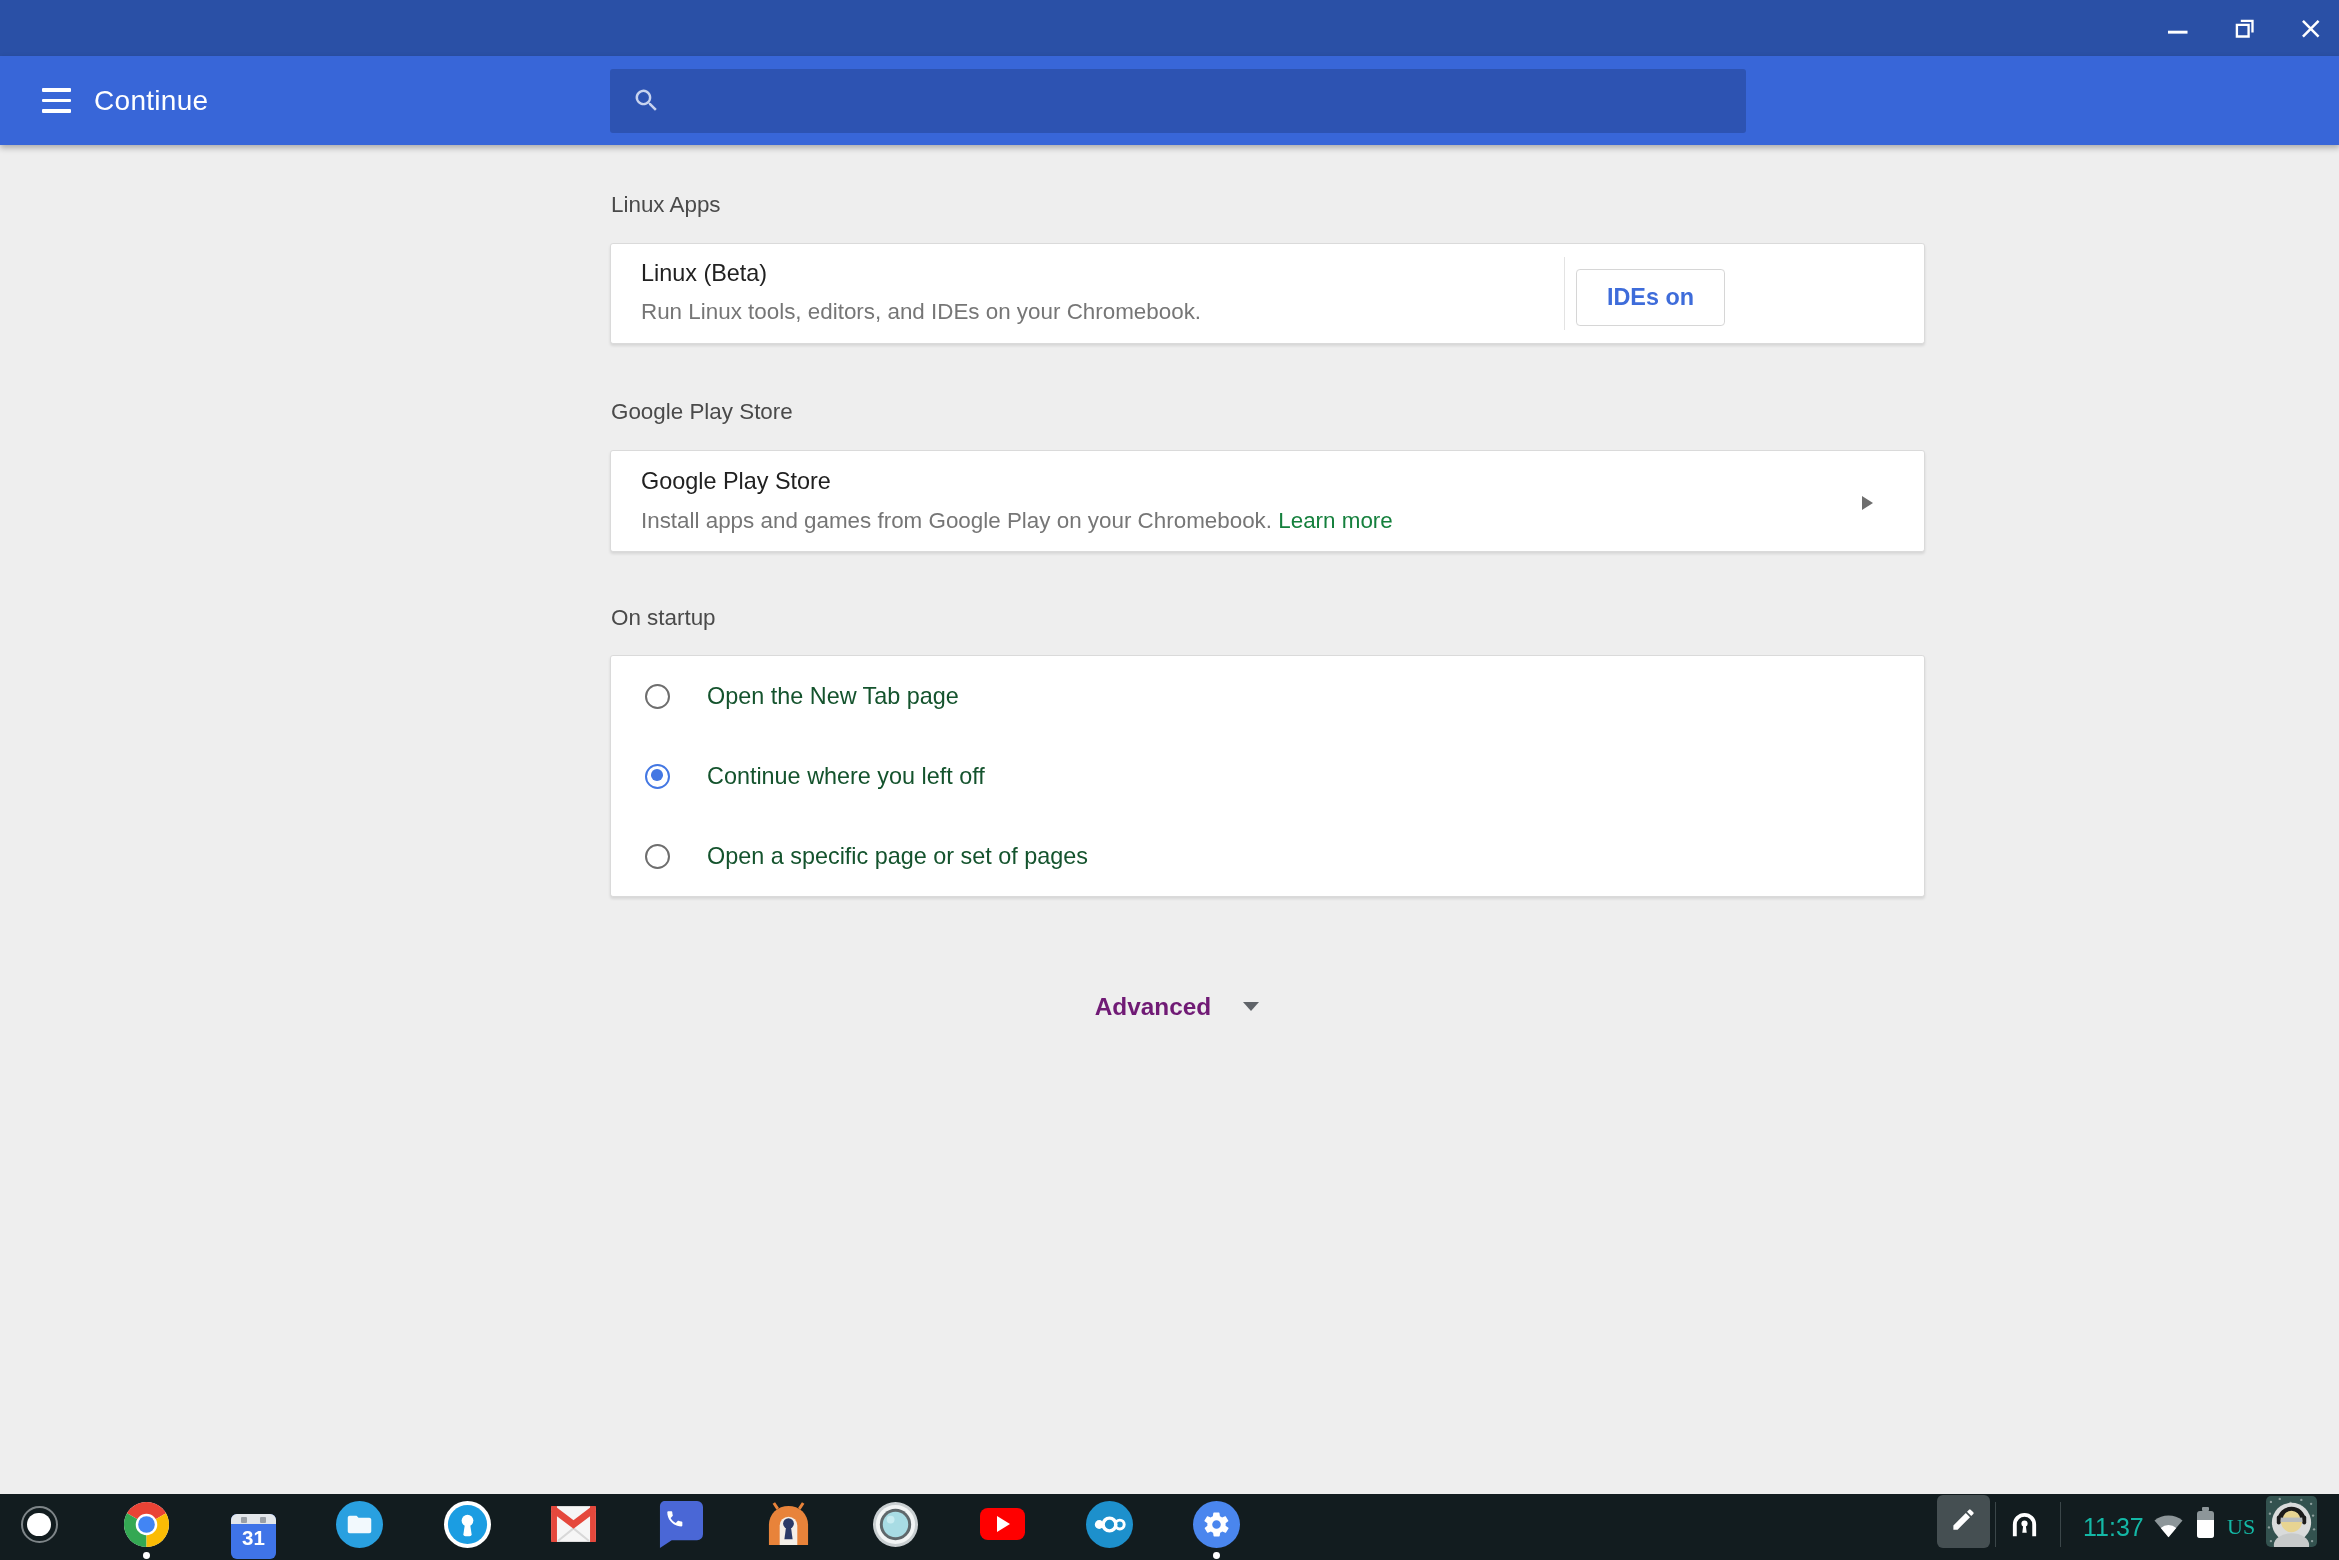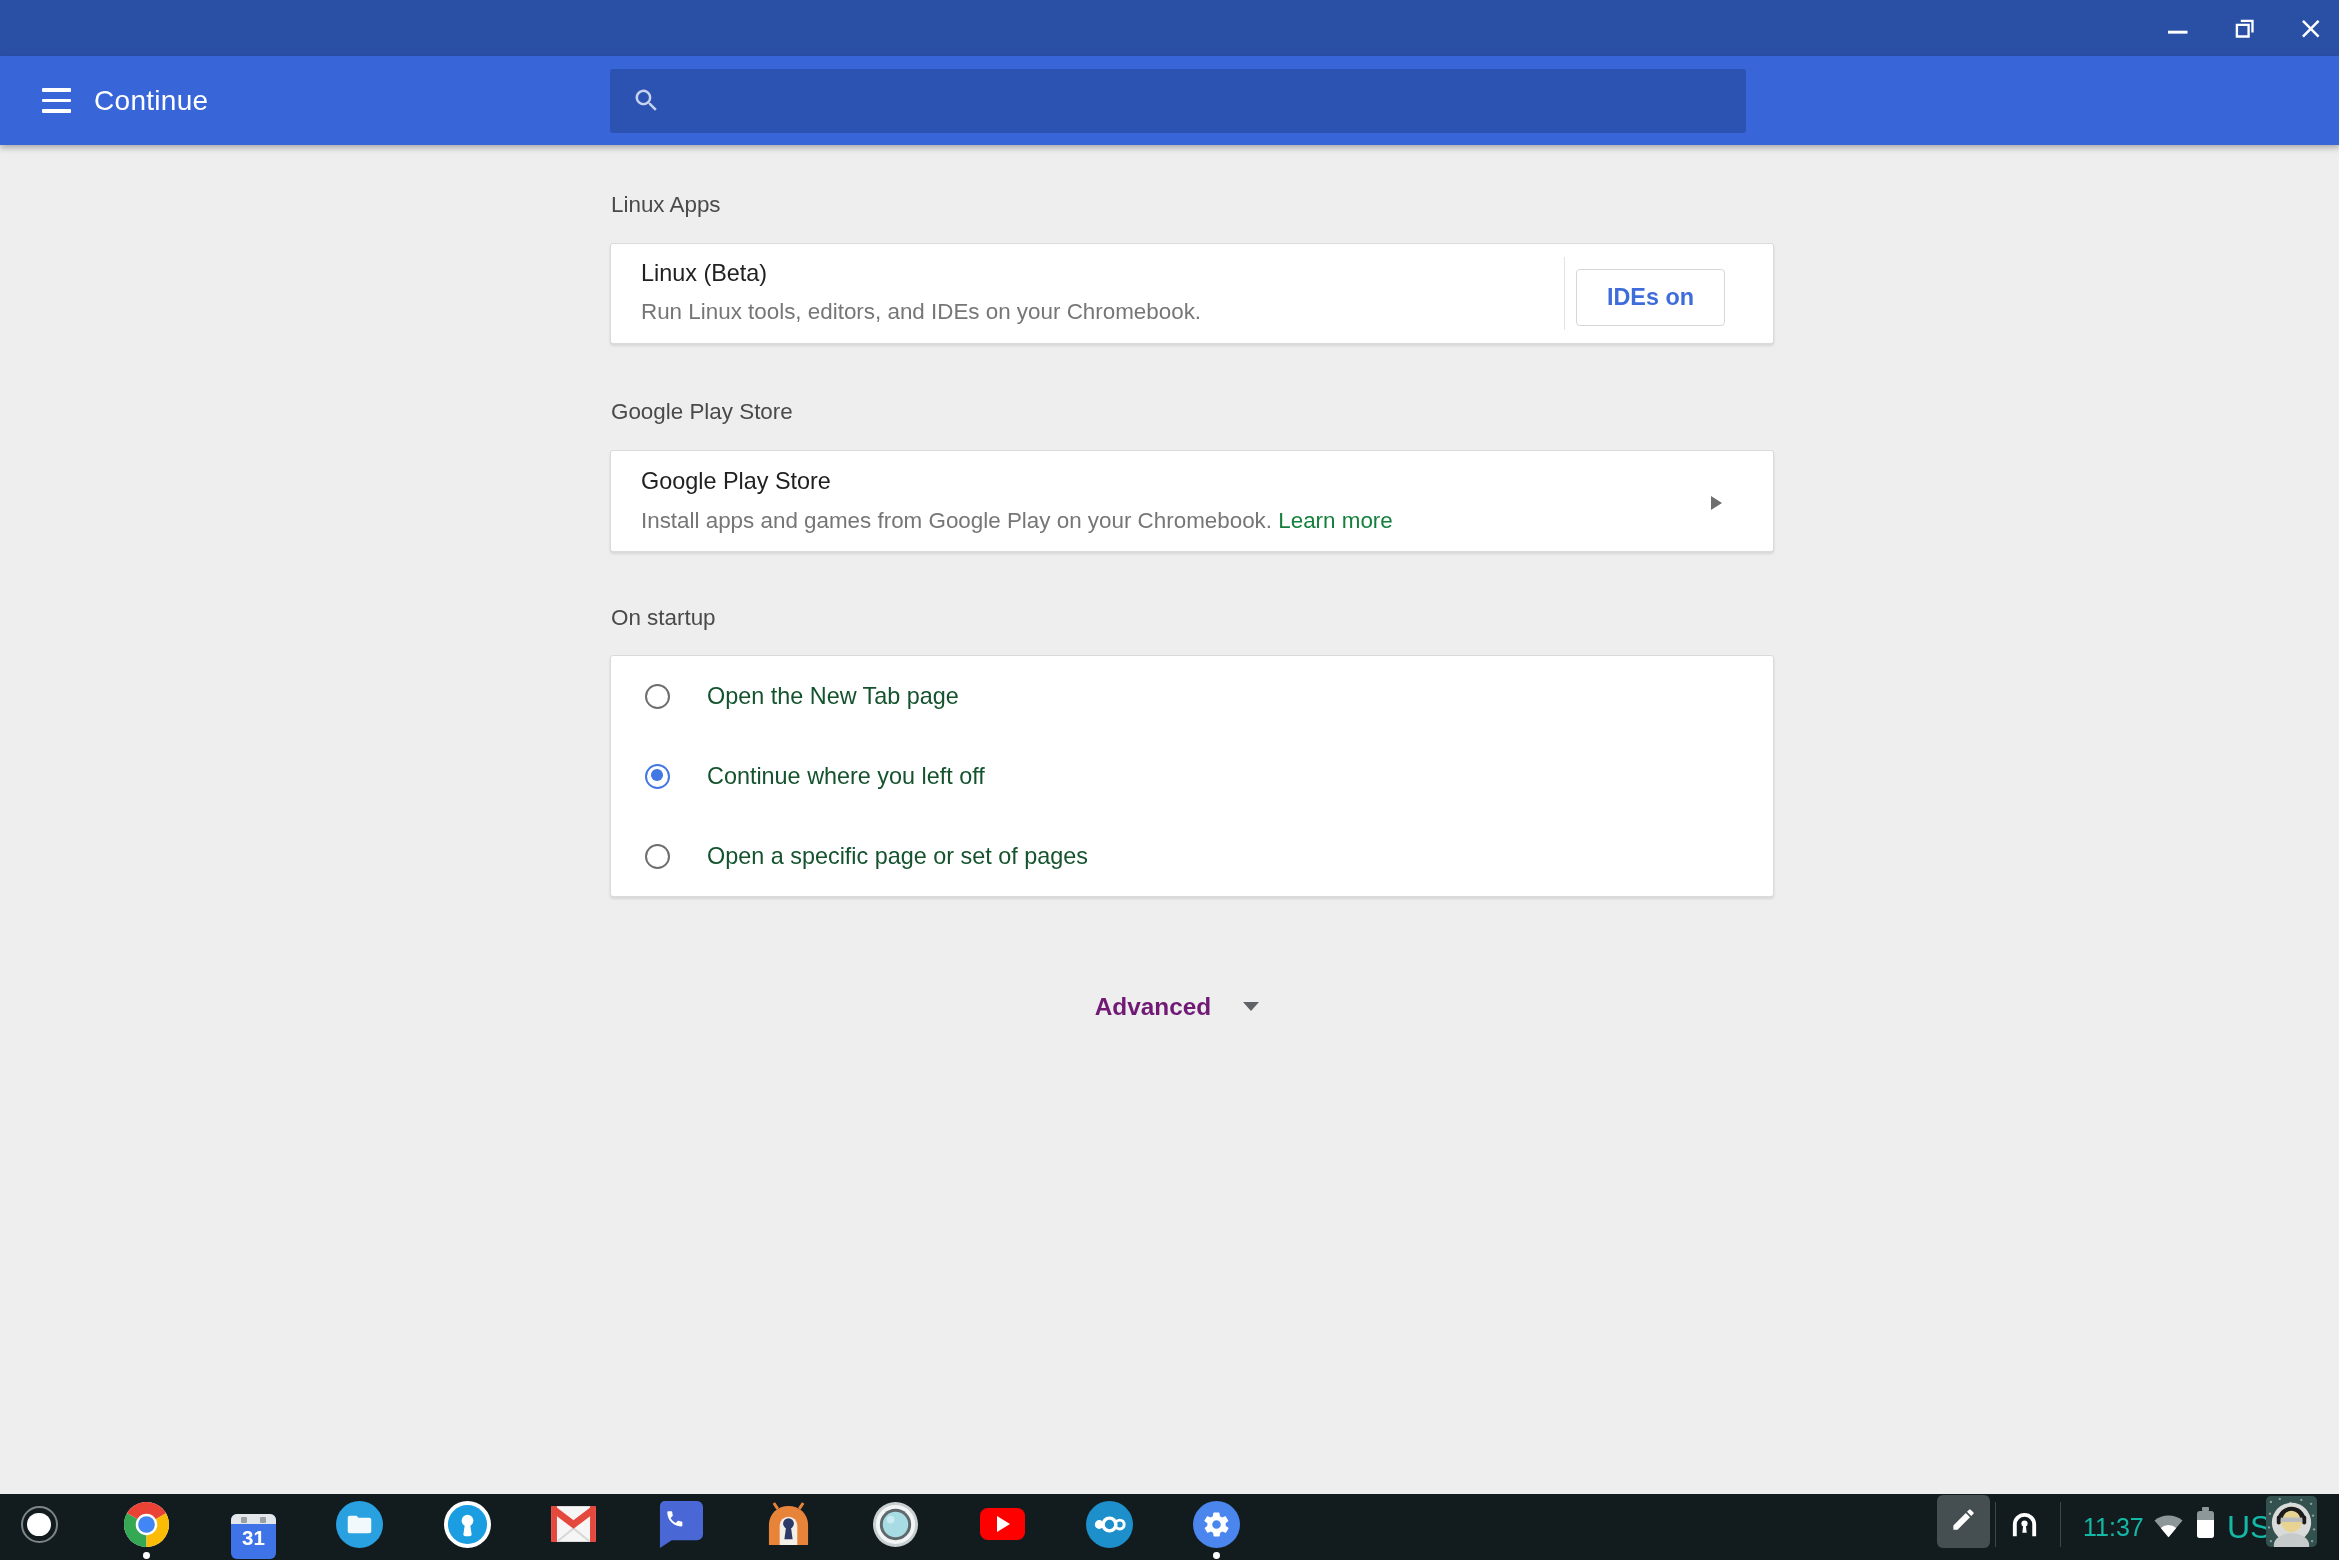--- a/index.html
+++ b/index.html
@@ -17,21 +17,21 @@
   .hamburger { position:absolute; left:42px; top:32px; width:33px; height:25px; display:flex; flex-direction:column; justify-content:space-between; cursor:pointer; }
   .hamburger span { display:block; width:29px; height:3.9px; background:#ffffff; border-radius:1px; }
   .app-title { position:absolute; left:94px; top:0; height:89px; display:flex; align-items:center; color:#ffffff; font-size:28px; letter-spacing:0.3px; }
   .searchbox { position:absolute; left:610px; top:12.7px; width:1136px; height:64px; background:#2d53b2; border-radius:2.9px; display:flex; align-items:center; }
   .searchbox .mag { margin-left:21.5px; width:29px; height:29px; flex:none; opacity:0.92; }
   .searchbox input { flex:1; margin-left:17.6px; margin-right:13.7px; background:transparent; border:none; outline:none; color:#ffffff; font-size:25px; font-family:inherit; }
   .searchbox input::placeholder { color:#c6d3f5; opacity:1; }
 
   
   .section-label { position:absolute; left:611px; width:1131px; font-size:22.4px; color:#4a4a4a; }
-  .card { position:absolute; left:610px; width:1164px; background:#ffffff; border:1px solid #dadada; border-radius:2.9px; box-shadow:0 2px 2.9px rgba(0,0,0,0.10); }
+  .card { position:absolute; left:610px; width:1315px; background:#ffffff; border:1px solid #dadada; border-radius:2.9px; box-shadow:0 2px 2.9px rgba(0,0,0,0.10); }
   .card-title { position:absolute; left:30px; font-size:23.4px; color:#212121; }
   .card-sub { position:absolute; left:30px; font-size:22.4px; color:#767676; }
   .v-divider { position:absolute; left:953px; top:12.7px; bottom:12.7px; width:1px; background:#e3e3e3; }
   .turn-on-btn { position:absolute; left:965px; top:25px; width:149px; height:57px; background:#ffffff; border:1px solid #d6d6d6; border-radius:3.9px; color:#3e6cda; font-size:23.4px; font-weight:600; font-family:inherit; cursor:pointer; }
   .link { color:#15803d; text-decoration:none; cursor:pointer; }
   .row-arrow { position:absolute; right:51px; top:45px; width:0; height:0; border-left:11.7px solid #6e6e6e; border-top:7.8px solid transparent; border-bottom:7.8px solid transparent; }
 
   .startup-card { display:flex; flex-direction:column; }
   .option-row { flex:1; display:flex; align-items:center; padding-left:34px; cursor:pointer; }
   .radio { width:25px; height:25px; border-radius:50%; border:2.9px solid #6e6e6e; flex:none; position:relative; }
@@ -307,21 +307,21 @@
           <path d="M15 24 L7 14.3 A12.5 12.5 0 0 1 23 14.3 Z" fill="#ffffff"></path>
         </svg>
       </span>
     </div>
 
     <span class="battery-nub"></span>
     <div class="battery">
         <span class="fill"></span>
       </div>
 
-    <div class="tray-text" style="left:2227px; font-size:32px;">US</div>
+    <div class="tray-text" style="left:2227px; font-size:22px;font-family:Liberation Serif, serif;">US</div>
 
     <div class="avatar">
       <svg width="51" height="51" viewBox="0 0 52 52">
         <rect width="52" height="52" fill="#33524f"></rect>
         <g fill="#ffffff" opacity="0.45">
           <circle cx="5" cy="6" r="1.2"></circle>
             <circle cx="14" cy="3" r="1.2"></circle>
             <circle cx="25" cy="7" r="1.2"></circle>
             <circle cx="36" cy="4" r="1.2"></circle>
             <circle cx="46" cy="8" r="1.2"></circle>

